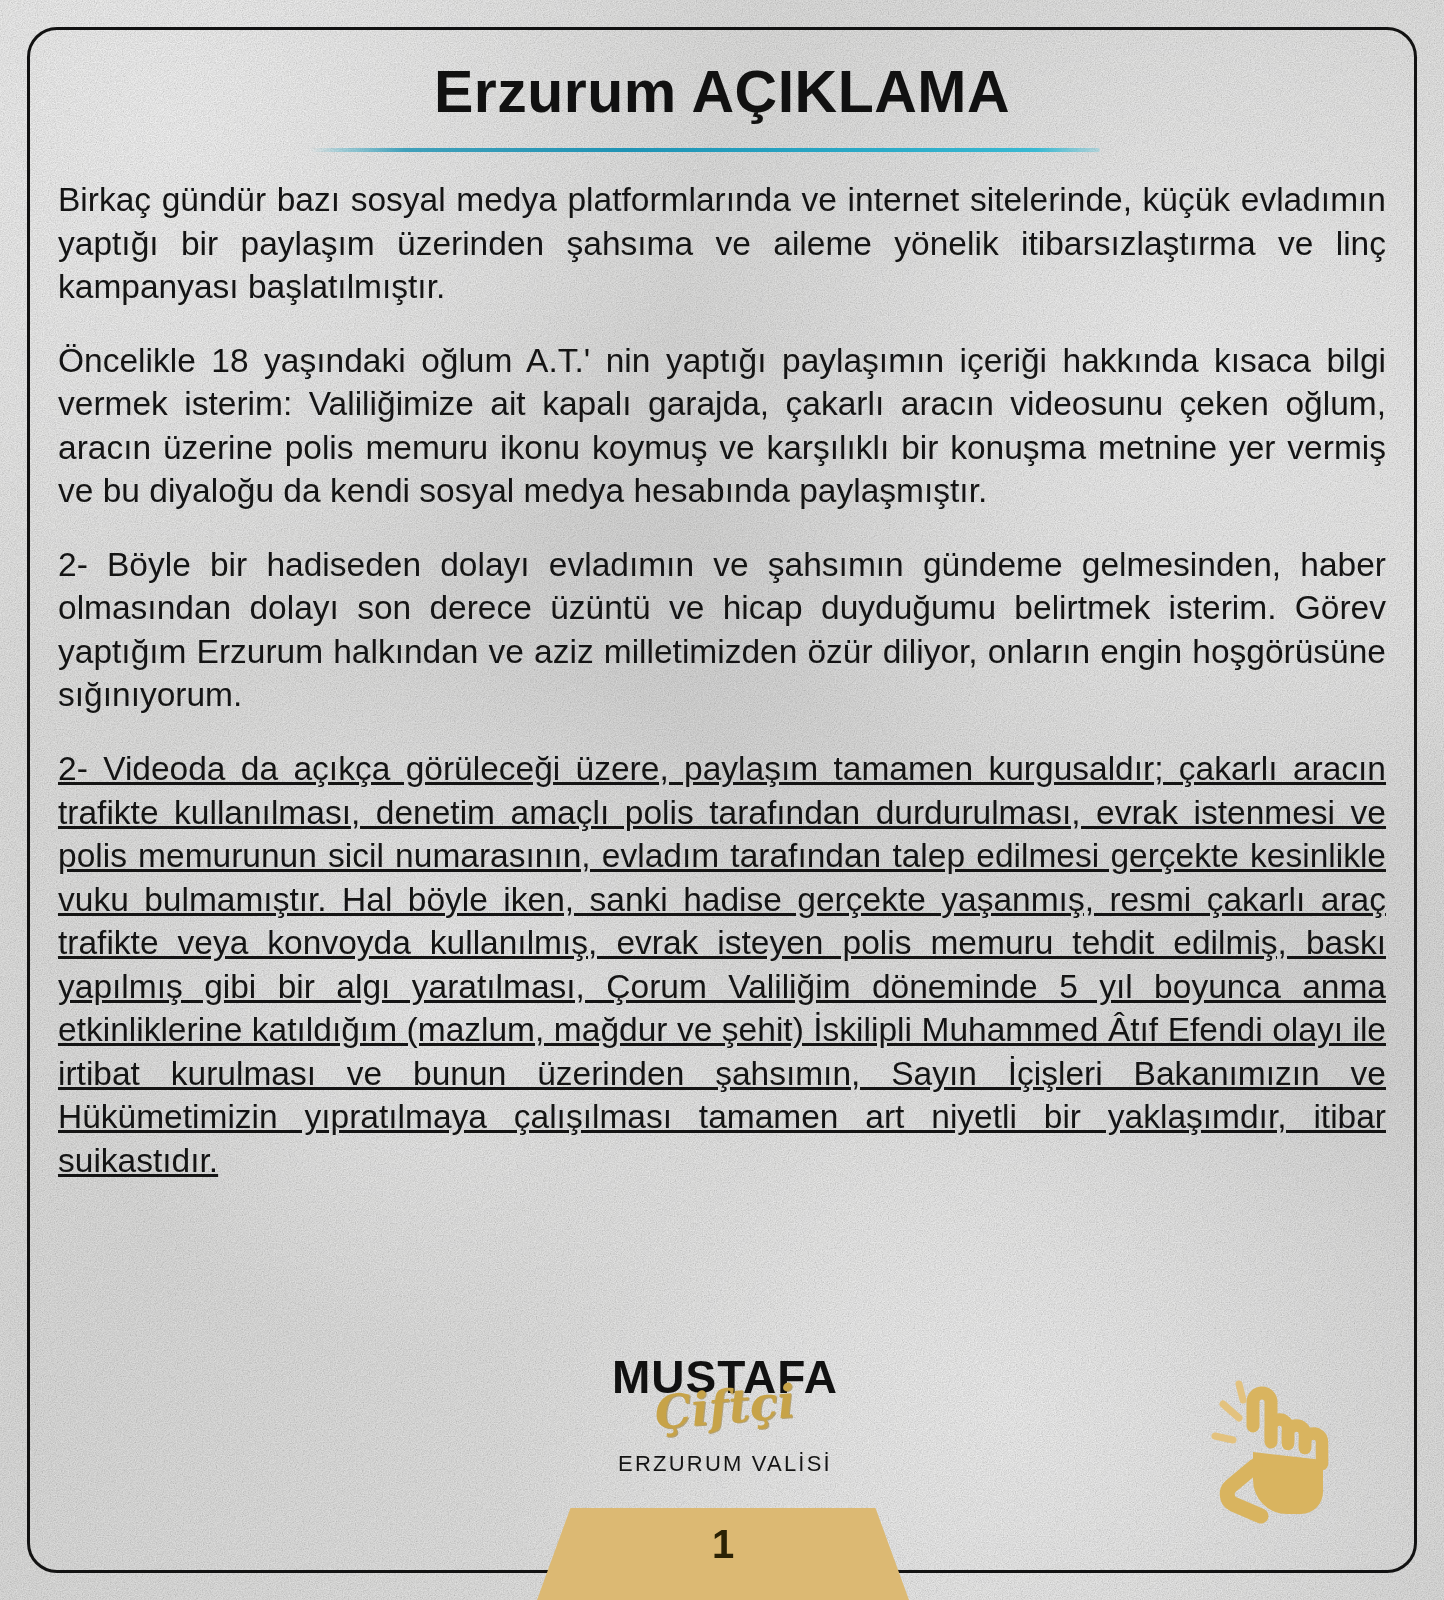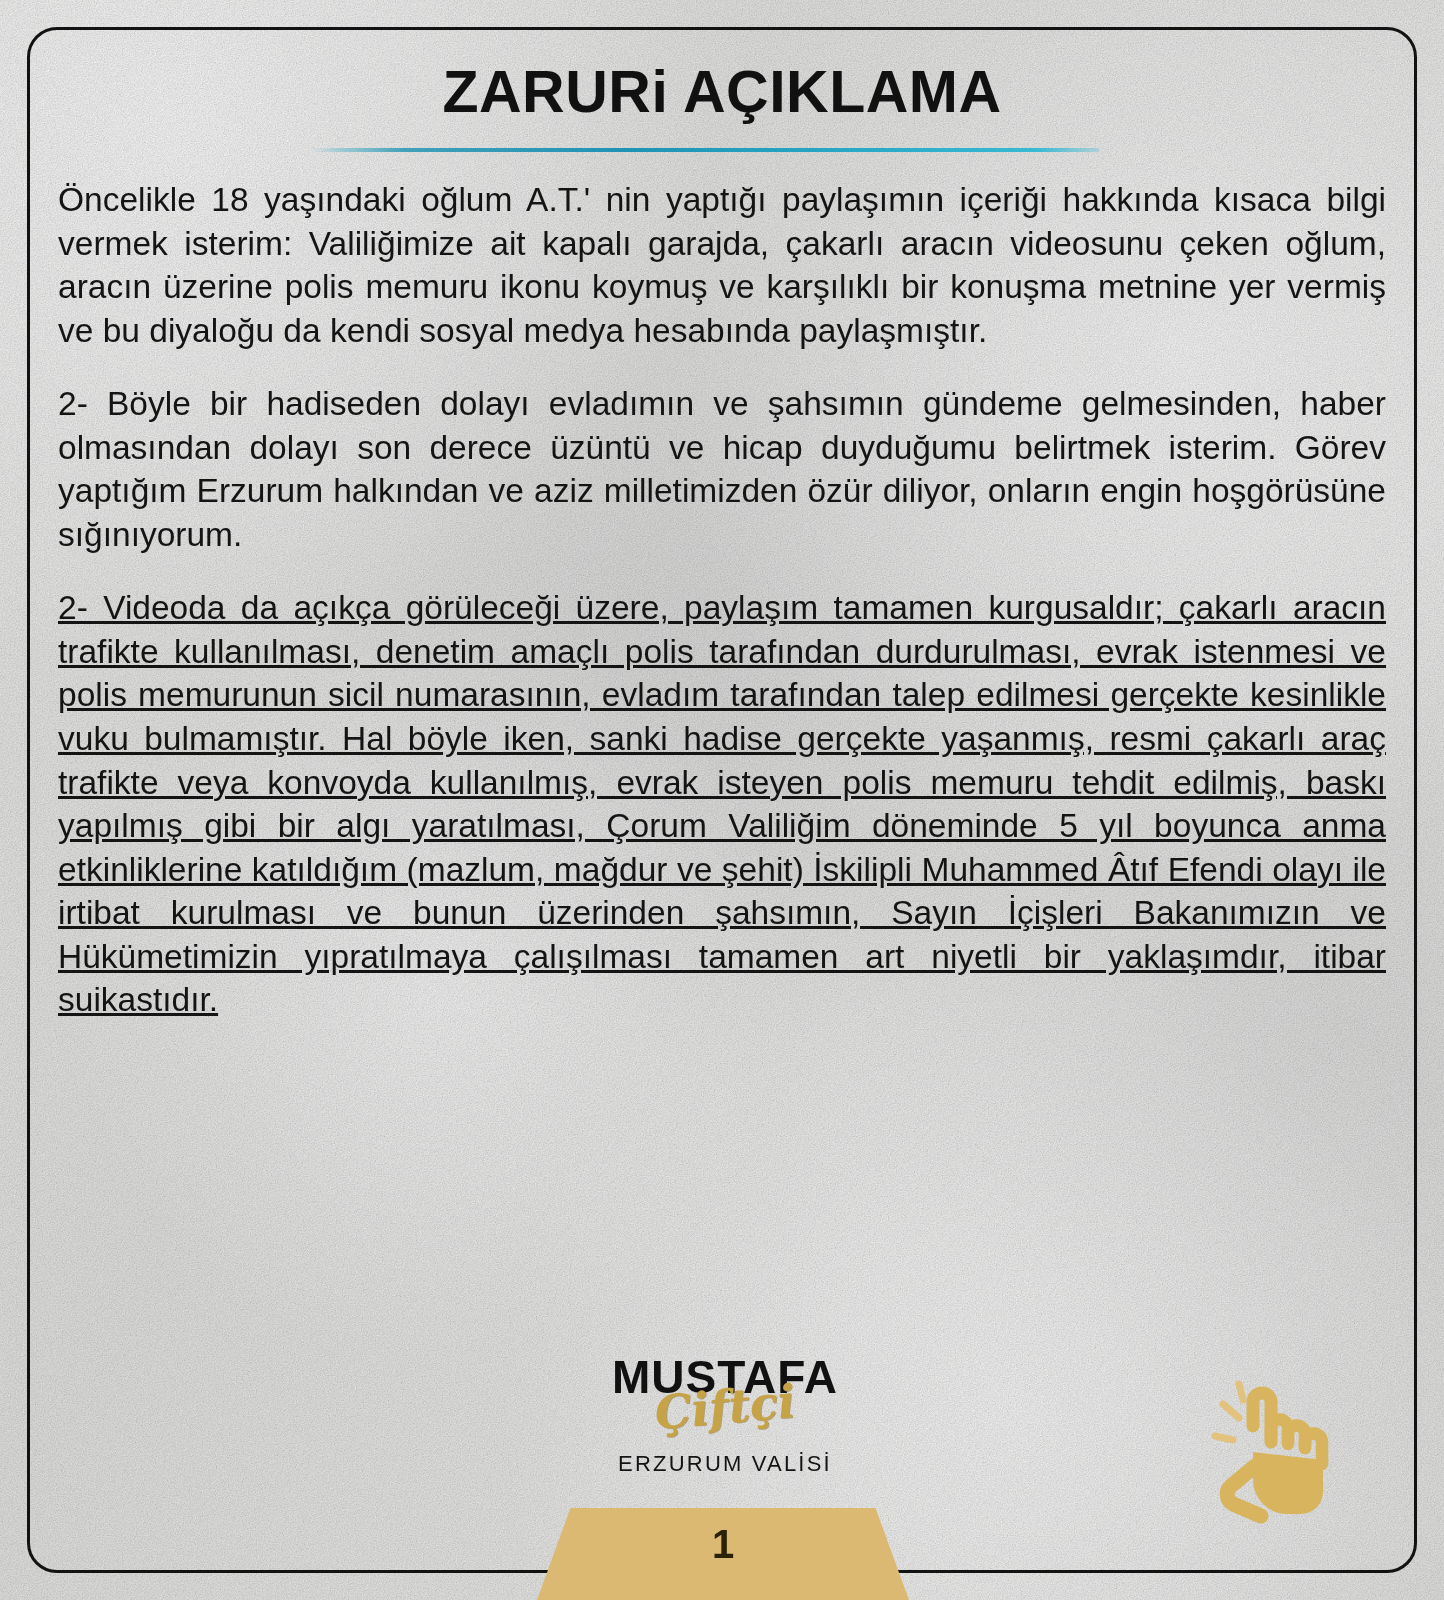--- a/index.html
+++ b/index.html
@@ -262,25 +262,26 @@
       <path d="M1390 1340 l-8 9"></path>
     <path d="M140 1460 l10 8"></path>
       <path d="M760 1560 l-9 8"></path>
   </g>
 </svg>
 
 <div class="frame"></div>
 
 <div class="content">
 
-  <div class="title">ZARURi AÇIKLAMA</div>
+  <div class="title">Erzurum AÇIKLAMA</div>
 
   <div class="divider"></div>
 
   <div class="body-text">
+    <p>Birkaç gündür bazı sosyal medya platformlarında ve internet sitelerinde, küçük evladımın yaptığı bir paylaşım üzerinden şahsıma ve aileme yönelik itibarsızlaştırma ve linç kampanyası başlatılmıştır.</p>
     <p>Öncelikle 18 yaşındaki oğlum A.T.' nin yaptığı paylaşımın içeriği hakkında kısaca bilgi vermek isterim: Valiliğimize ait kapalı garajda, çakarlı aracın videosunu çeken oğlum, aracın üzerine polis memuru ikonu koymuş ve karşılıklı bir konuşma metnine yer vermiş ve bu diyaloğu da kendi sosyal medya hesabında paylaşmıştır.</p>
     <p>2- Böyle bir hadiseden dolayı evladımın ve şahsımın gündeme gelmesinden, haber olmasından dolayı son derece üzüntü ve hicap duyduğumu belirtmek isterim. Görev yaptığım Erzurum halkından ve aziz milletimizden özür diliyor, onların engin hoşgörüsüne sığınıyorum.</p>
     <p>2- Videoda da açıkça görüleceği üzere, paylaşım tamamen kurgusaldır; çakarlı aracın trafikte kullanılması, denetim amaçlı polis tarafından durdurulması, evrak istenmesi ve polis memurunun sicil numarasının, evladım tarafından talep edilmesi gerçekte kesinlikle vuku bulmamıştır. Hal böyle iken, sanki hadise gerçekte yaşanmış, resmi çakarlı araç trafikte veya konvoyda kullanılmış, evrak isteyen polis memuru tehdit edilmiş, baskı yapılmış gibi bir algı yaratılması, Çorum Valiliğim döneminde 5 yıl boyunca anma etkinliklerine katıldığım (mazlum, mağdur ve şehit) İskilipli Muhammed Âtıf Efendi olayı ile irtibat kurulması ve bunun üzerinden şahsımın, Sayın İçişleri Bakanımızın ve Hükümetimizin yıpratılmaya çalışılması tamamen art niyetli bir yaklaşımdır, itibar suikastıdır.</p>
   </div>
 
   <div class="signature">
     <div class="sig-name">MUSTAFA</div>
     <div class="sig-script">Çiftçi</div>
     <div class="sig-role">ERZURUM VALİSİ</div>
   </div>

